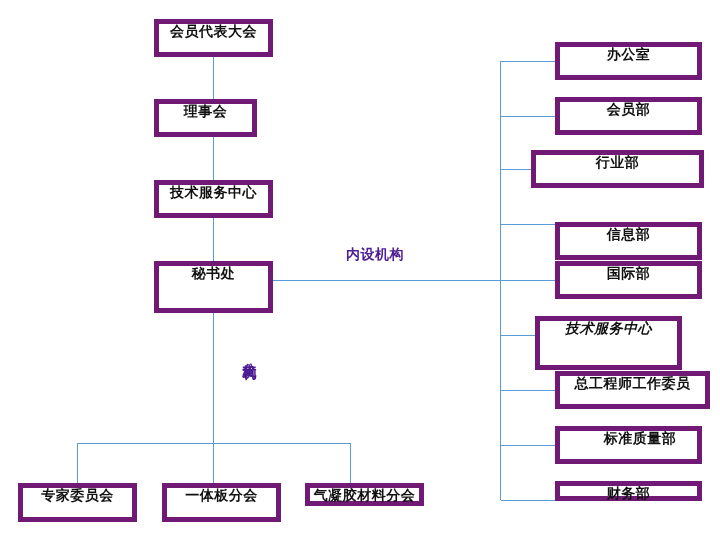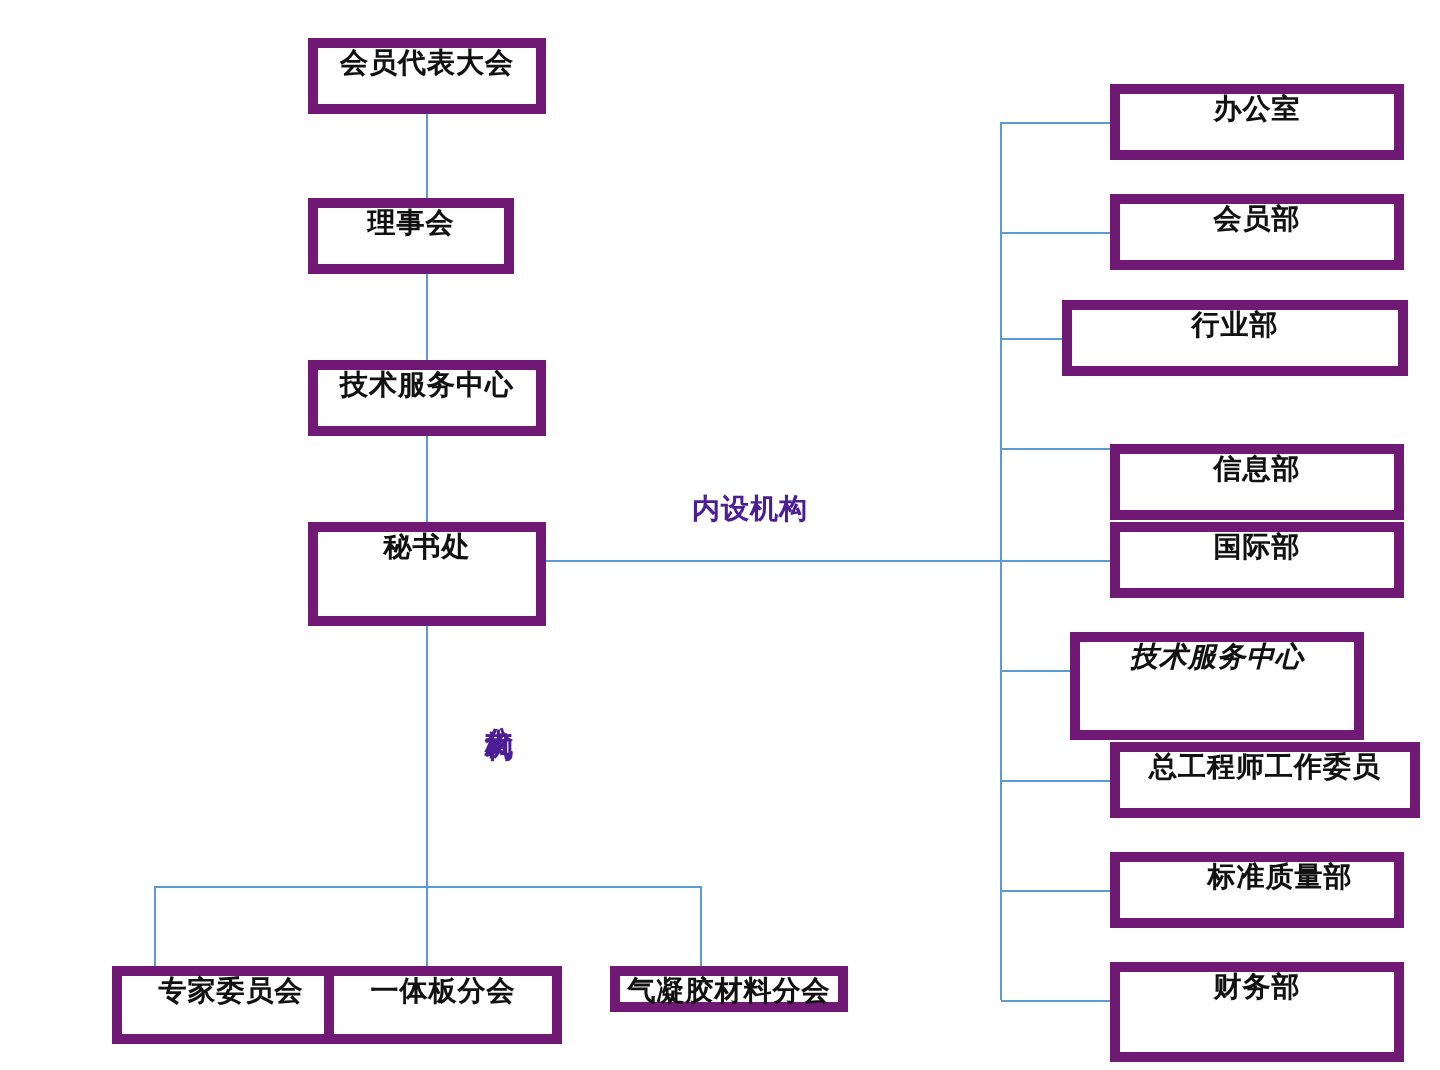--- a/index.html
+++ b/index.html
@@ -119,26 +119,26 @@
       </div>
       <div class="node-box" style="left: 535px; top: 316px; width: 147px; height: 54px; font-style: italic;">
         <span class="node-label">技术服务中心</span>
       </div>
       <div class="node-box" style="left: 555px; top: 371px; width: 155px; height: 38px;">
         <span class="node-label">总工程师工作委员</span>
       </div>
       <div class="node-box" style="left: 555px; top: 426px; width: 147px; height: 38px; padding-left: 23px;">
         <span class="node-label">标准质量部</span>
       </div>
-      <div class="node-box" style="left: 555px; top: 481px; width: 147px; height: 50px;">
+      <div class="node-box" style="left: 555px; top: 481px; width: 147px; height: 20px;">
         <span class="node-label">财务部</span>
       </div>
     </div>
   <div id="branch-nodes">
-      <div class="node-box" style="left: 18px; top: 483px; width: 119px; height: 39px; margin-left: 38px;">
+      <div class="node-box" style="left: 18px; top: 483px; width: 119px; height: 39px;">
         <span class="node-label">专家委员会</span>
       </div>
       <div class="node-box" style="left: 162px; top: 483px; width: 119px; height: 39px;">
         <span class="node-label">一体板分会</span>
       </div>
       <div class="node-box" style="left: 305px; top: 483px; width: 119px; height: 23px;">
         <span class="node-label">气凝胶材料分会</span>
       </div>
     </div>
   <div id="edge-labels">

